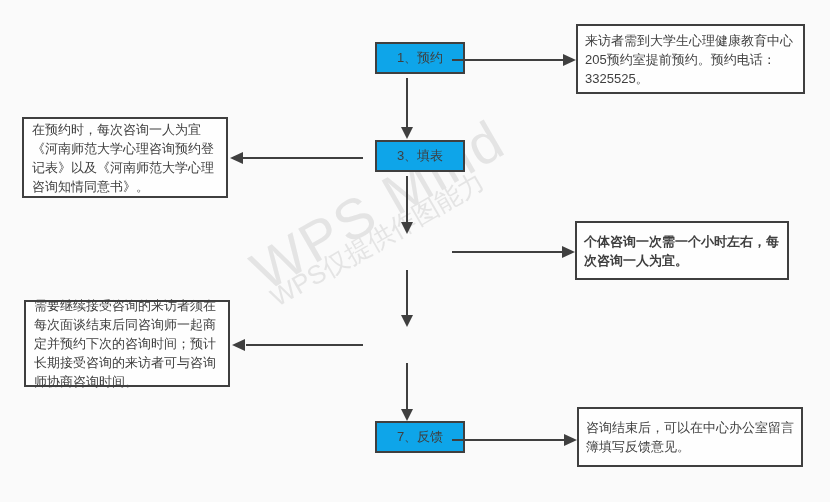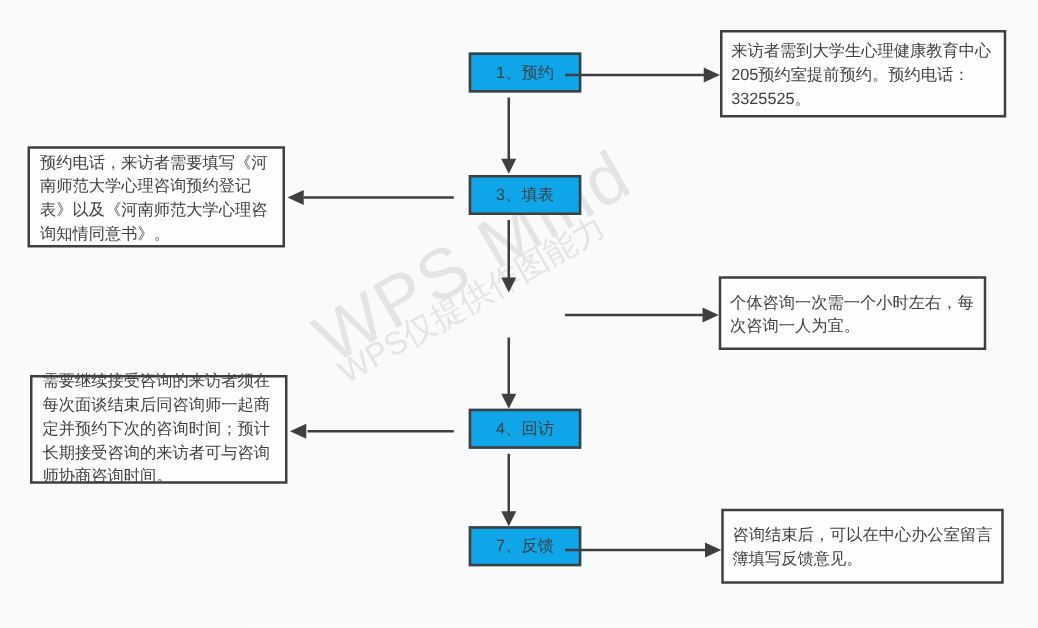--- a/index.html
+++ b/index.html
@@ -73,22 +73,22 @@
     line-height: 19px;
     display: flex;
     align-items: center;
     z-index: 2;
   }
   .note > span { display: block; }
   .note.right { padding: 0 7px; }
   .note.left  { padding: 0 8px; }
   .r1 { left: 576px; top: 24px;  width: 229px; height: 70px; }
   .l1 { left: 22px;  top: 117px; width: 206px; height: 81px; }
-  .r2 { left: 575px; top: 221px; width: 214px; height: 59px; }
-  .l2 { left: 24px;  top: 300px; width: 206px; height: 87px; font-family: Liberation Mono, monospace; }
+  .r2 { left: 575px; top: 221px; width: 214px; height: 59px; font-weight: bold; }
+  .l2 { left: 24px;  top: 300px; width: 206px; height: 87px; }
   .r3 { left: 577px; top: 407px; width: 226px; height: 60px; }
 
   
   .vline {
     position: absolute;
     left: 406px;
     width: 2px;
     background: #3f3f3f;
     z-index: 2;
   }
@@ -151,28 +151,27 @@
 
 <div class="stage">
 
   <div class="watermark">
     <div class="wm-big">WPS Mind</div>
     <div class="wm-small">WPS仅提供作图能力</div>
   </div>
 
   <div class="node n1">1、预约</div>
   <div class="node n2">3、填表</div>
-  <div class="node n4">4、回访</div>
   <div class="node n5">7、反馈</div>
 
   <div class="note right r1">
     <span>来访者需到大学生心理健康教育中心205预约室提前预约。预约电话：3325525。</span>
   </div>
   <div class="note left l1">
-    <span>预约电话，来访者需要填写《河南师范大学心理咨询预约登记表》以及《河南师范大学心理咨询知情同意书》。</span>
+    <span>在预约时，每次咨询一人为宜《河南师范大学心理咨询预约登记表》以及《河南师范大学心理咨询知情同意书》。</span>
   </div>
   <div class="note right r2">
     <span>个体咨询一次需一个小时左右，每次咨询一人为宜。</span>
   </div>
   <div class="note left l2">
     <span>需要继续接受咨询的来访者须在每次面谈结束后同咨询师一起商定并预约下次的咨询时间；预计长期接受咨询的来访者可与咨询师协商咨询时间。</span>
   </div>
   <div class="note right r3">
     <span>咨询结束后，可以在中心办公室留言簿填写反馈意见。</span>
   </div>

